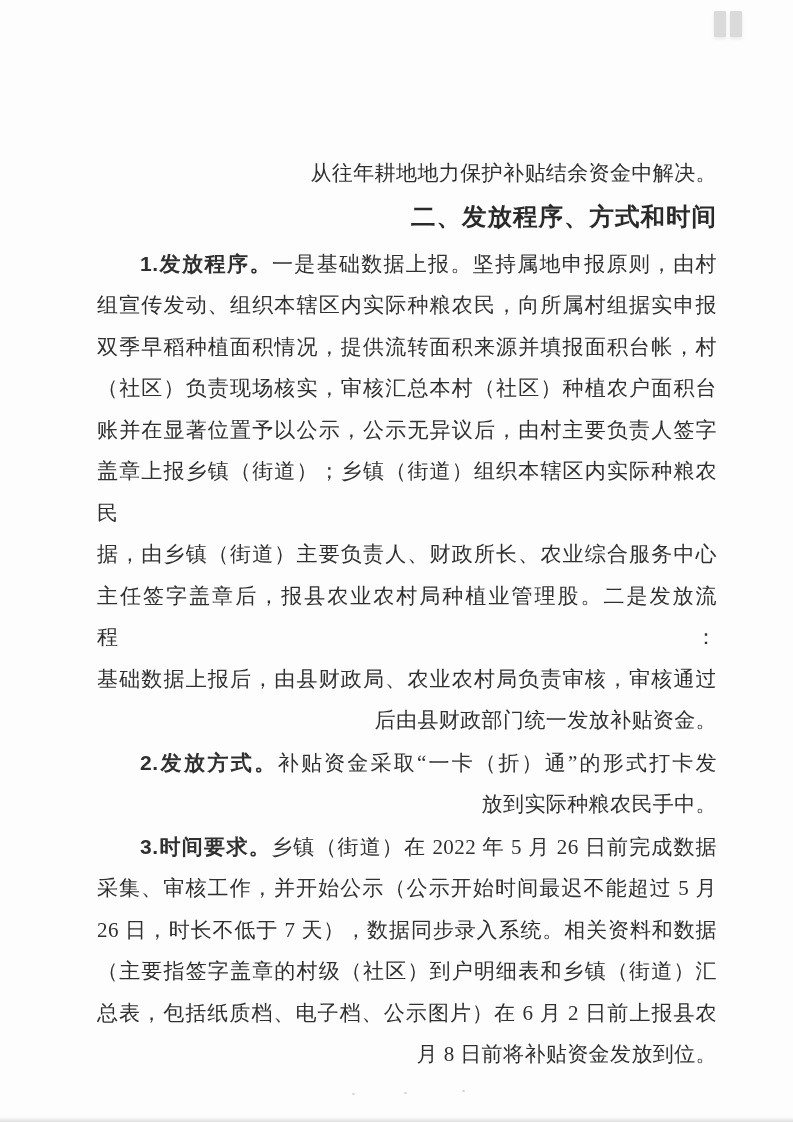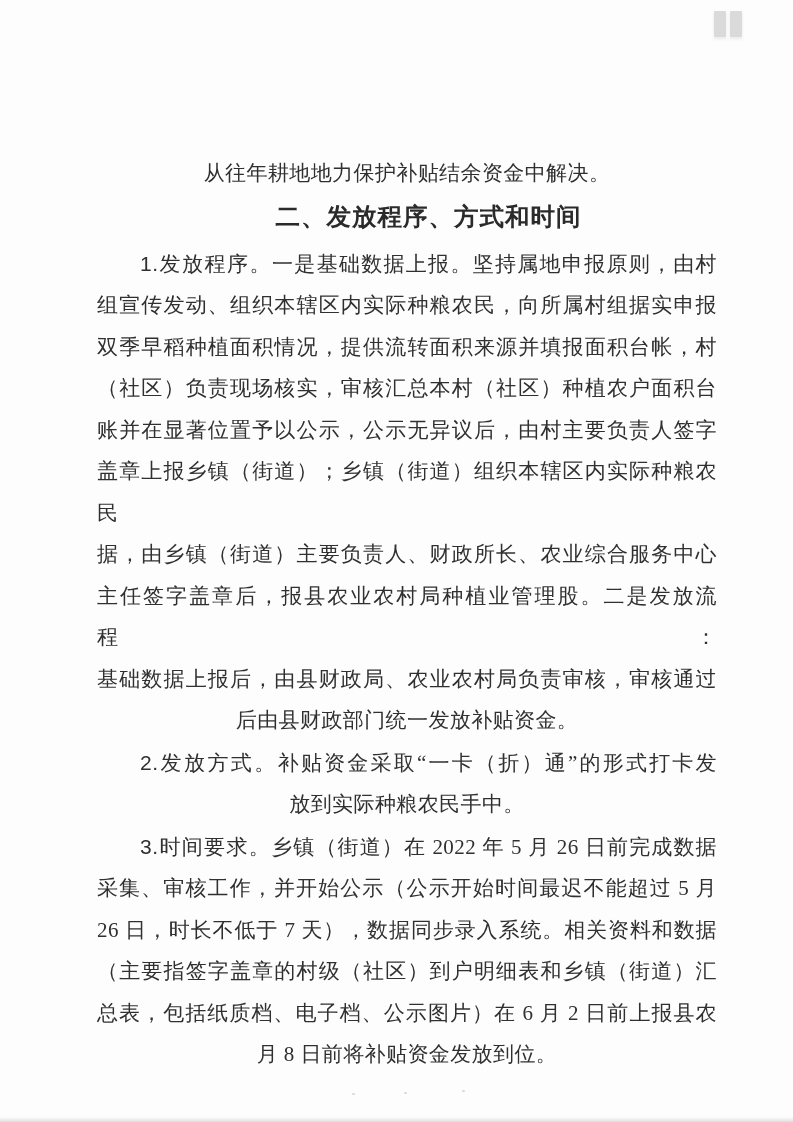--- a/index.html
+++ b/index.html
@@ -19,33 +19,33 @@
   .content {
     position: absolute;
     left: 97px;
     top: 153px;
     width: 620px;
   }
   .line {
     font-size: 21px;
     line-height: 41.5px;
     letter-spacing: 0.4px;
-    text-align: center;
+    text-align: right;
   }
   
   .fill {
     text-align: justify;
     text-align-last: justify;
   }
   .indent {
     padding-left: 43px;
   }
   .lead {
     font-family: "Liberation Sans", "DejaVu Sans", sans-serif;
-    font-weight: 400;
+    font-weight: 700;
     letter-spacing: 0.6px;
   }
   .heading {
     font-family: Liberation Serif, serif;
     font-weight: 700;
     font-size: 24.5px;
     line-height: 44px;
     letter-spacing: 1px;
     margin-bottom: 4px;
     color: #2a2a2a;

